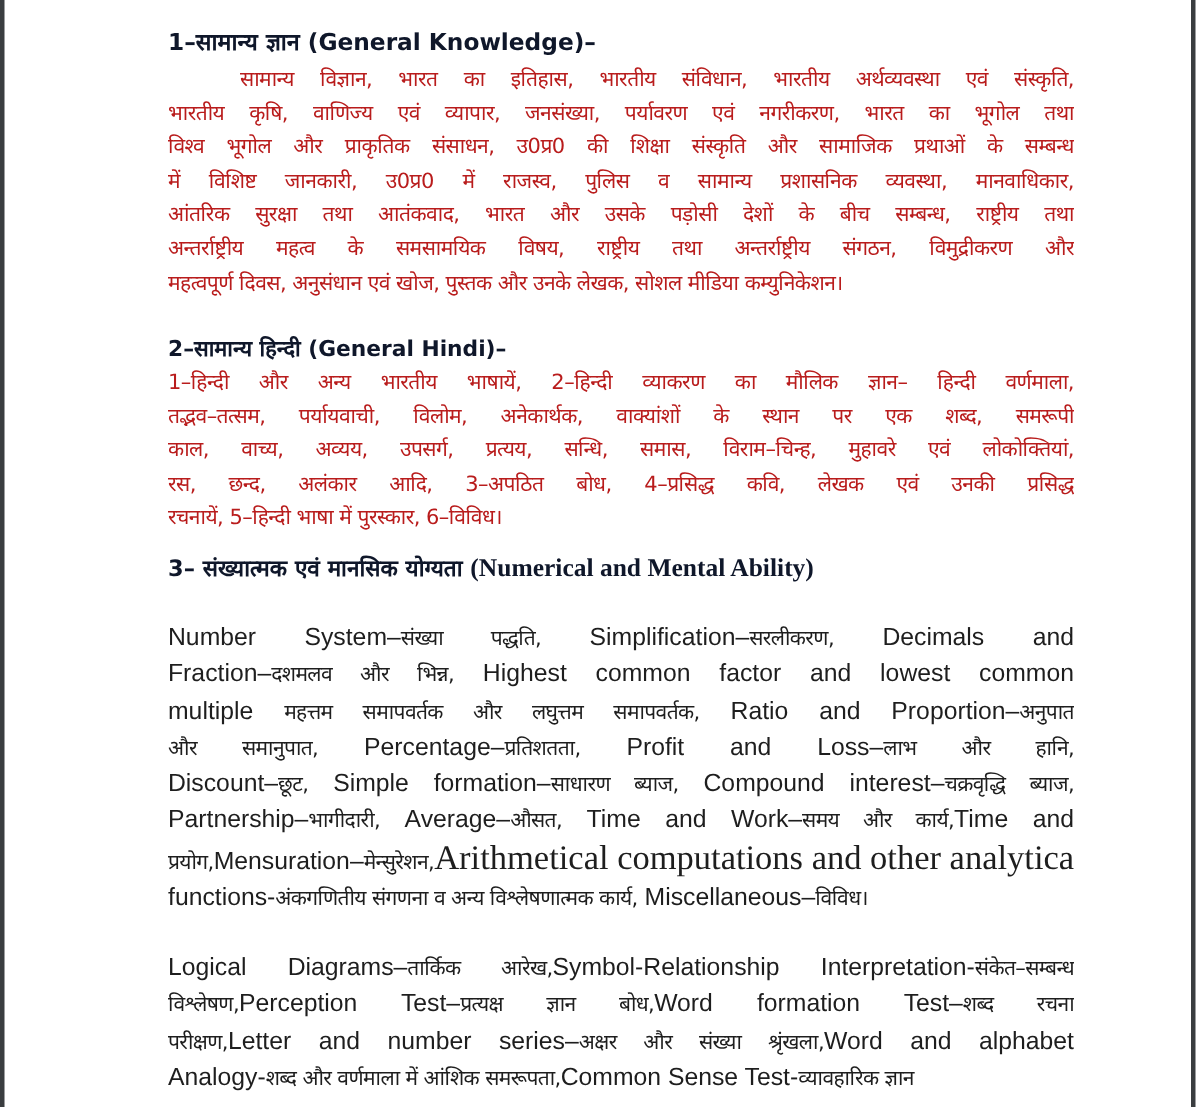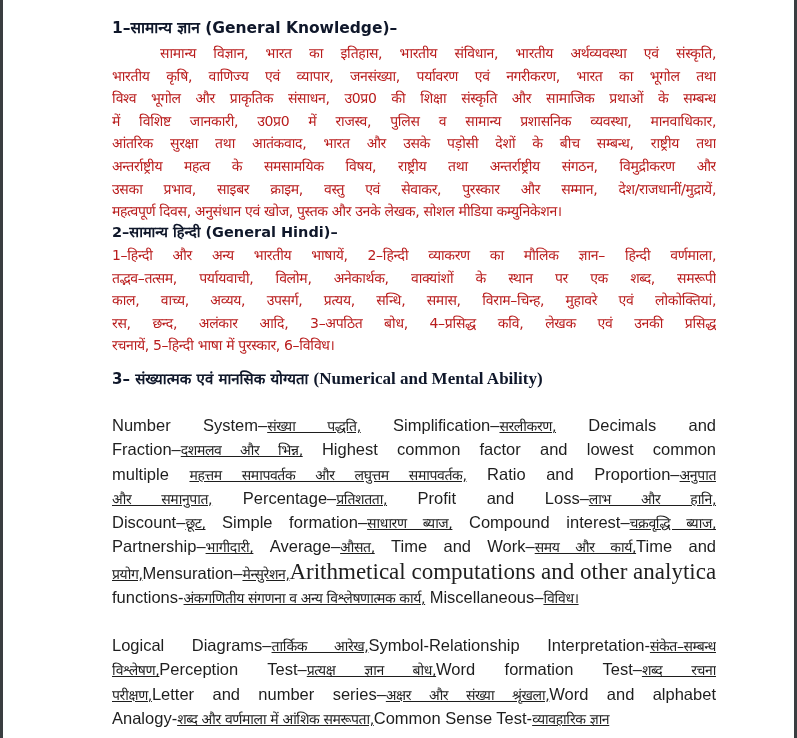--- a/index.html
+++ b/index.html
@@ -27,41 +27,40 @@
     text-align-last: justify; overflow: hidden;
   }
   .line.last { text-align-last: left; }
 
   
   .hi { font-family: "DejaVu Sans", sans-serif; font-size: 14px; line-height: 22.6px; color: #b91c1c; letter-spacing: -0.35px; }
   .hi .line.indent { padding-left: 48px; }
 
   
   .mix { font-family: "Liberation Sans", sans-serif; font-size: 16.5px; line-height: 23.3px; color: #1e1e1e; }
-  .mix .dev { font-family: "DejaVu Sans", sans-serif; font-size: 14px; letter-spacing: -0.4px; text-decoration: underline; }
+  .mix .dev { font-family: "DejaVu Sans", sans-serif; font-size: 14px; letter-spacing: -0.4px; }
   .mix .serif { font-family: "Liberation Serif", serif; font-size: 23px; }
 </style>
 </head>
 <body>
 
 <div class="edge-left"></div>
 <div class="edge-right"></div>
 
 <div class="page">
 
   <div class="heading h-sans" style="top:16px;">1–सामान्य ज्ञान (General Knowledge)–</div>
 
   <div class="para hi" style="top:42px;">
     <span class="line indent">सामान्य विज्ञान, भारत का इतिहास, भारतीय संविधान, भारतीय अर्थव्यवस्था एवं संस्कृति,</span>
     <span class="line">भारतीय कृषि, वाणिज्य एवं व्यापार, जनसंख्या, पर्यावरण एवं नगरीकरण, भारत का भूगोल तथा</span>
     <span class="line">विश्व भूगोल और प्राकृतिक संसाधन, उ0प्र0 की शिक्षा संस्कृति और सामाजिक प्रथाओं के सम्बन्ध</span>
     <span class="line">में विशिष्ट जानकारी, उ0प्र0 में राजस्व, पुलिस व सामान्य प्रशासनिक व्यवस्था, मानवाधिकार,</span>
     <span class="line">आंतरिक सुरक्षा तथा आतंकवाद, भारत और उसके पड़ोसी देशों के बीच सम्बन्ध, राष्ट्रीय तथा</span>
     <span class="line">अन्तर्राष्ट्रीय महत्व के समसामयिक विषय, राष्ट्रीय तथा अन्तर्राष्ट्रीय संगठन, विमुद्रीकरण और</span>
-    <span class="line">उसका प्रभाव, साइबर क्राइम, वस्तु एवं सेवाकर, पुरस्कार और सम्मान, देश/राजधानीं/मुद्रायें,</span>
     <span class="line last">महत्वपूर्ण दिवस, अनुसंधान एवं खोज, पुस्तक और उनके लेखक, सोशल मीडिया कम्युनिकेशन।</span>
   </div>
 
   <div class="heading h-sans" style="top:221px; font-size:14.5px;">2–सामान्य हिन्दी (General Hindi)–</div>
 
   <div class="para hi" style="top:244px;">
     <span class="line">1–हिन्दी और अन्य भारतीय भाषायें, 2–हिन्दी व्याकरण का मौलिक ज्ञान– हिन्दी वर्णमाला,</span>
     <span class="line">तद्भव–तत्सम, पर्यायवाची, विलोम, अनेकार्थक, वाक्यांशों के स्थान पर एक शब्द, समरूपी</span>
     <span class="line">काल, वाच्य, अव्यय, उपसर्ग, प्रत्यय, सन्धि, समास, विराम–चिन्ह, मुहावरे एवं लोकोक्तियां,</span>
     <span class="line">रस, छन्द, अलंकार आदि, 3–अपठित बोध, 4–प्रसिद्ध कवि, लेखक एवं उनकी प्रसिद्ध</span>

